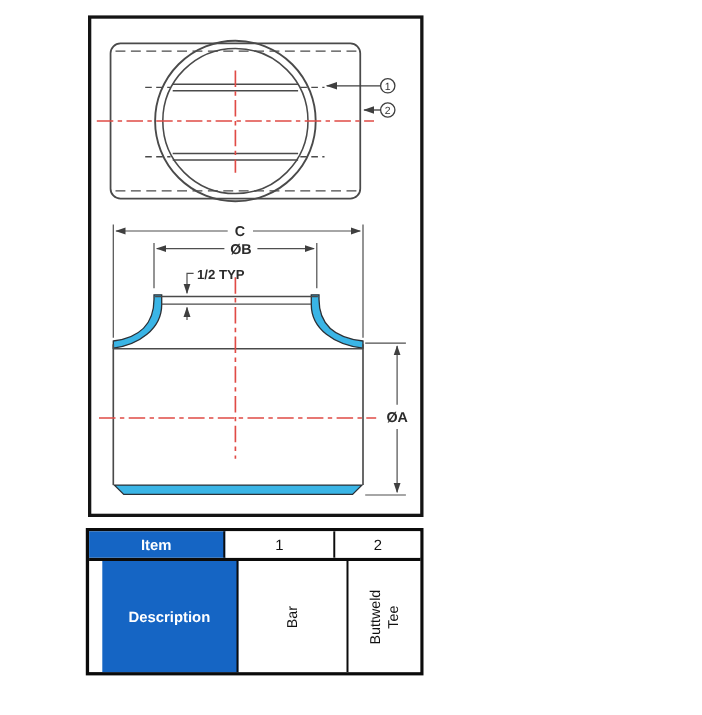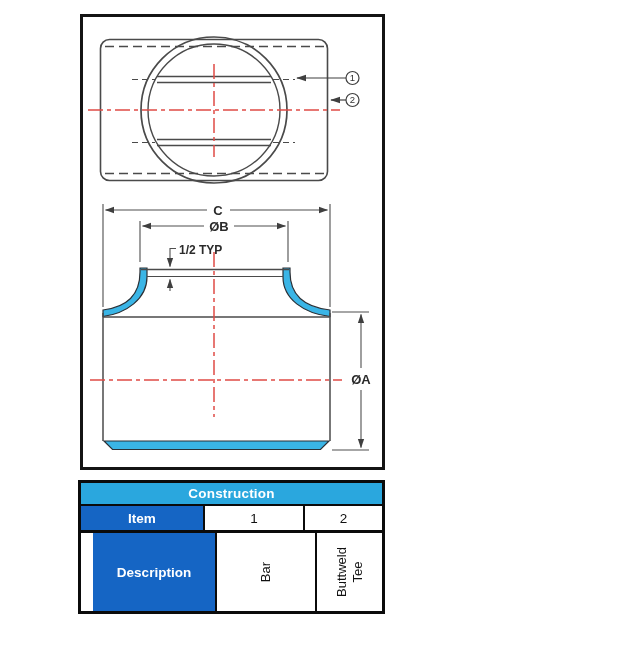--- a/index.html
+++ b/index.html
@@ -123,21 +123,20 @@
   </g>
 
   <text class="dim-label" x="218" y="214.5" text-anchor="middle">C</text>
   <text class="dim-label" x="219" y="230.5" text-anchor="middle">ØB</text>
   <text class="dim-label-sm" x="179" y="253.5" text-anchor="start">1/2 TYP</text>
   <text class="dim-label" x="361" y="384" text-anchor="middle">ØA</text>
 </svg>
 
 
 <div class="ctable">
-  <div class="title-row">Construction</div>
   <div class="trow item-row">
     <div class="cell label c1">Item</div>
     <div class="cell c2">1</div>
     <div class="cell c3">2</div>
   </div>
   <div class="trow desc-row">
     <div class="cell label c1">Description</div>
     <div class="cell c2">
       <div class="rot">Bar</div>
     </div>

